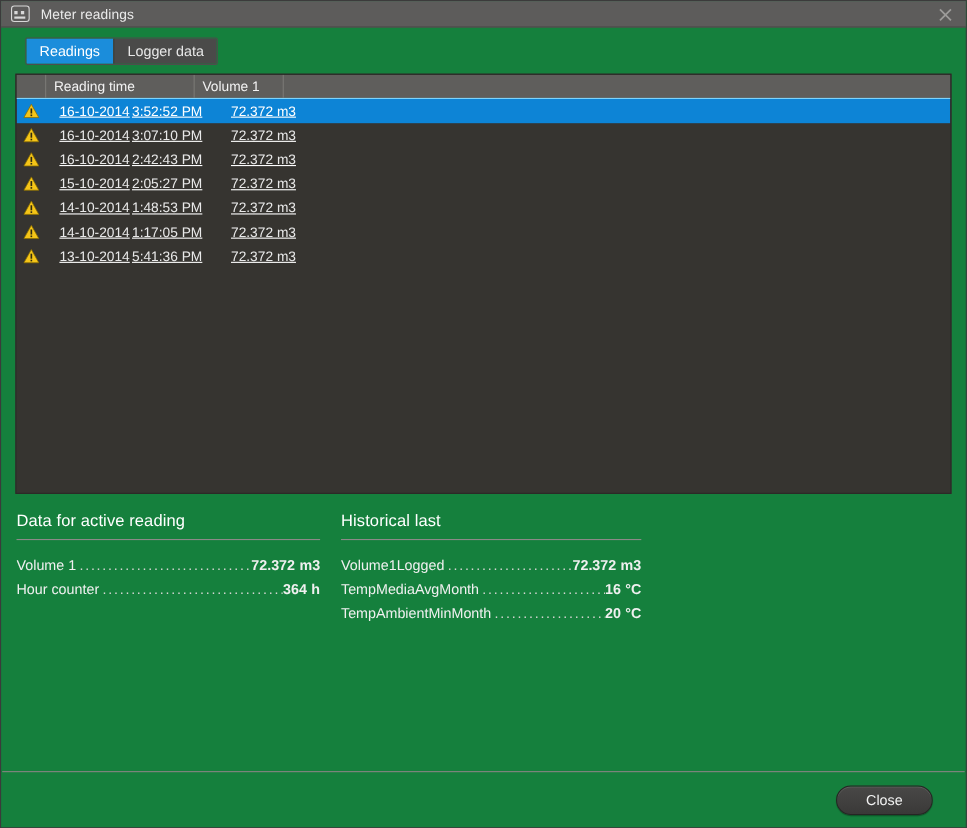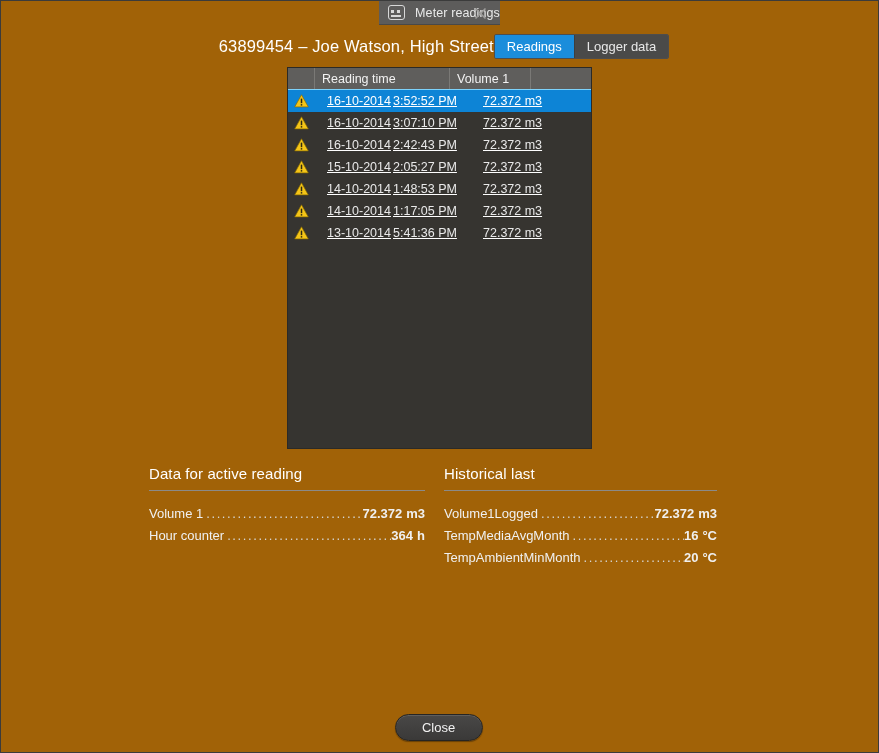--- a/index.html
+++ b/index.html
@@ -14,25 +14,24 @@
     font-family: "Liberation Sans", sans-serif;
     background: #666564;
     color: #ffffff;
     -webkit-font-smoothing: antialiased;
   }
 
   #dialog {
     position: relative;
     width: 879px;
     height: 753px;
-    background: #a16207;
+    background: #15803d;
     border: 1px solid #3b3b3b;
     display: flex;
     flex-direction: column;
-    align-items: center;
   }
 
   
   .titlebar {
     height: 24px;
     background: #5d5c5b;
     border-bottom: 1px solid #4a4948;
     display: flex;
     align-items: center;
     padding: 0 0 0 9px;
@@ -251,21 +250,21 @@
     height: 1px;
     background: #858482;
     margin: 0 1px;
   }
   .footer {
     flex: 0 0 auto;
     height: 50px;
     display: flex;
     align-items: center;
     justify-content: flex-end;
-    padding-right: 2px;
+    padding-right: 30px;
   }
   .btn-close {
     width: 88px;
     height: 27px;
     border-radius: 14px;
     background: linear-gradient(#494847, #3a3938);
     border: 1px solid #262524;
     box-shadow: 0 1px 0 rgba(255,255,255,.12) inset, 0 1px 1px rgba(0,0,0,.35);
     color: #f2f2f2;
     font-size: 13px;
@@ -285,21 +284,20 @@
     <div class="titlebar-icon"></div>
     <div class="titlebar-title">Meter readings</div>
     <div class="titlebar-close">
       <svg width="13" height="13" viewBox="0 0 13 13" aria-hidden="true">
         <path d="M1.5 1.5 L11.5 11.5 M11.5 1.5 L1.5 11.5" stroke="#9c9b99" stroke-width="1.6" fill="none"></path>
       </svg>
     </div>
   </div>
 
   <div class="header">
-    <div class="header-title">63899454 – Joe Watson, High Street</div>
     <div class="tabs">
       <div class="tab active">Readings</div>
       <div class="tab">Logger data</div>
     </div>
   </div>
 
   <div class="list-panel">
     <div class="list-head">
       <div class="lh-cell lh-icon"></div>
       <div class="lh-cell lh-time">Reading time</div>

